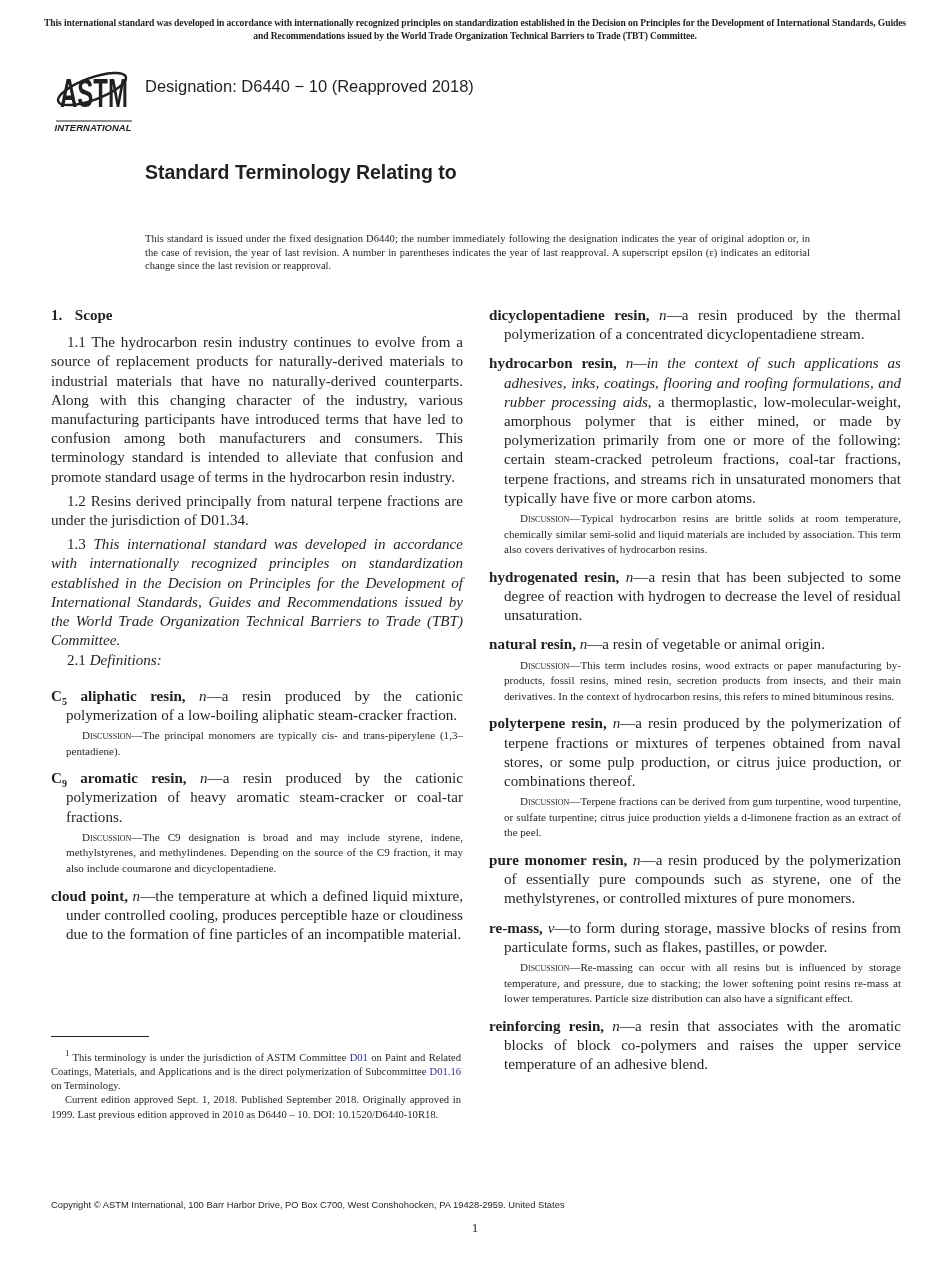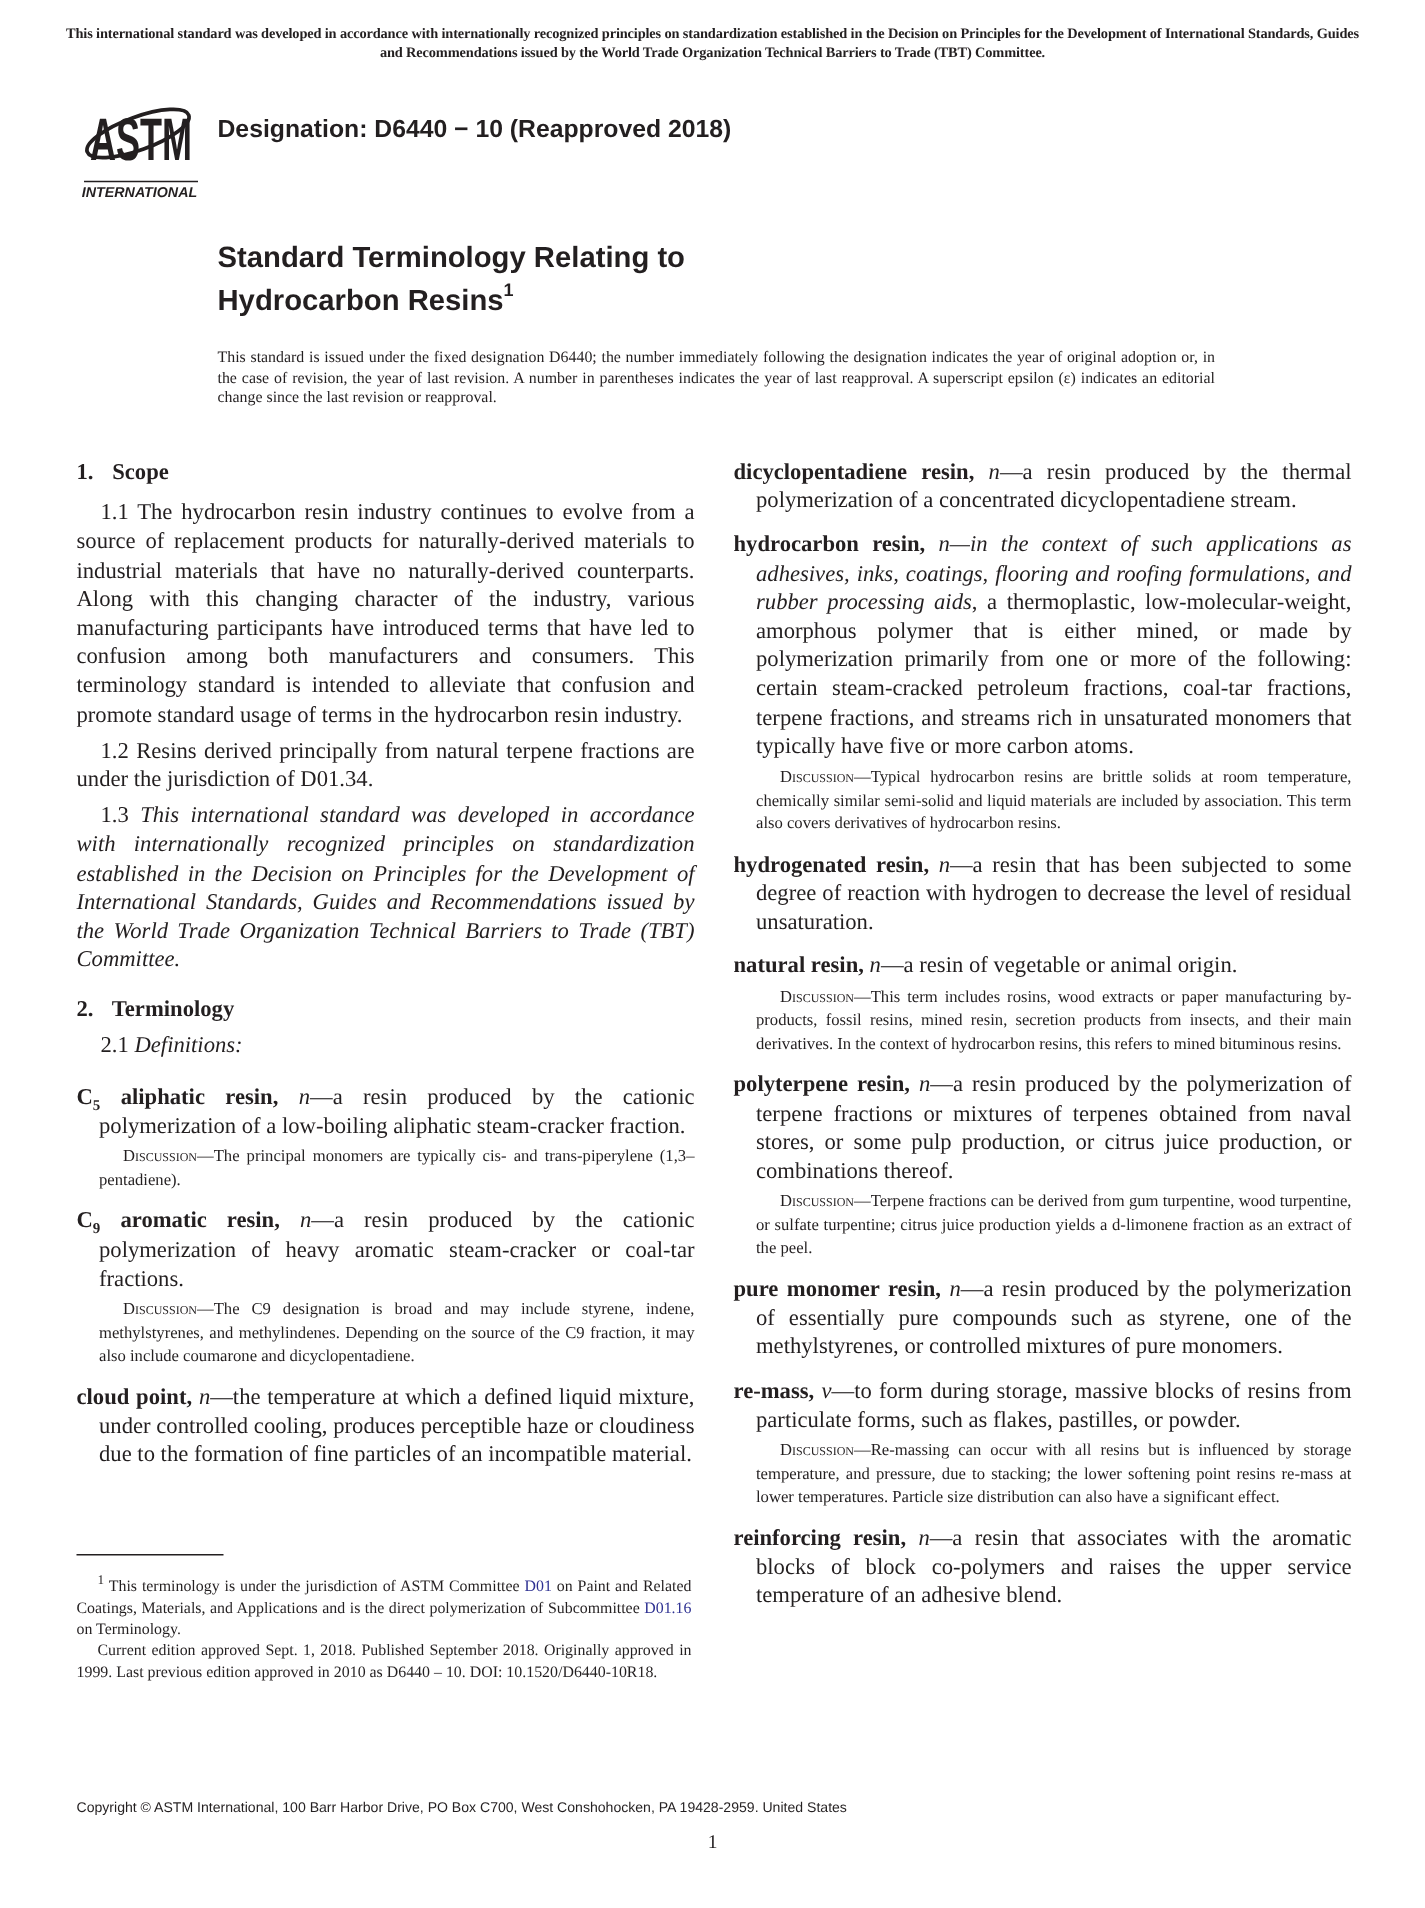--- a/index.html
+++ b/index.html
@@ -2,21 +2,21 @@
 <html><head>
 <meta charset="utf-8">
 <style>
   html, body { margin:0; padding:0; background:#ffffff; }
   body { width:950px; height:1272px; position:relative; overflow:hidden; color:#231f20;
          font-family:"Liberation Serif", serif; }
   .abs { position:absolute; }
   .notice { left:40px; top:16px; width:870px; text-align:center; font-family:"Liberation Serif", serif;
             font-weight:bold; font-size:9.6px; line-height:13px; letter-spacing:-0.1px; }
   .logo { left:52px; top:55px; width:84px; height:80px; }
-  .designation { left:145px; top:77px; font-family:"Liberation Sans", sans-serif; font-weight:bold;
+  .designation { left:145px; top:77px; font-family:"Liberation Sans", sans-serif; font-weight:normal;
                  font-size:16.5px; color:#231f20; }
   .title { left:145px; top:161px; font-family:"Liberation Sans", sans-serif; font-weight:bold;
            font-size:19.5px; line-height:23px; }
   .title sup { font-size:12px; position:relative; top:-2px; }
   .issued { left:145px; top:232px; width:665px; font-size:10.6px; line-height:13.6px; text-align:justify; }
   .col { top:306px; width:412px; font-size:15.1px; line-height:19.2px; }
   .col.left { left:51px; }
   .col.right { left:489px; }
   .h { font-weight:bold; margin:0 0 8px 0; font-size:15.1px; }
   .h .num { display:inline-block; width:20px; }
@@ -47,32 +47,30 @@
     <text x="42" y="52" text-anchor="middle" font-family="Liberation Sans, sans-serif" font-weight="bold" font-size="40" fill="#231f20" transform="scale(0.6 1) translate(28 0)">ASTM</text>
     <line x1="4" y1="66" x2="80" y2="66" stroke="#231f20" stroke-width="1"></line>
     <text x="41" y="76" text-anchor="middle" font-family="Liberation Sans, sans-serif" font-weight="bold" font-style="italic" font-size="9.5" fill="#231f20">INTERNATIONAL</text>
   </svg>
 </div>
 
 <div class="abs designation">Designation: D6440 − 10 (Reapproved 2018)</div>
 
 <div class="abs title">
   <div>Standard Terminology Relating to</div>
-  <div><span>Hydrocarbon Resins</span><sup>1</sup></div>
 </div>
 
 <p class="abs issued">This standard is issued under the fixed designation D6440; the number immediately following the designation indicates the year of original adoption or, in the case of revision, the year of last revision. A number in parentheses indicates the year of last reapproval. A superscript epsilon (ε) indicates an editorial change since the last revision or reapproval.</p>
 
 <div class="abs col left">
   <div class="h"><span class="num">1.</span> <span>Scope</span></div>
   <p class="para">1.1 The hydrocarbon resin industry continues to evolve from a source of replacement products for naturally-derived materials to industrial materials that have no naturally-derived counterparts. Along with this changing character of the industry, various manufacturing participants have introduced terms that have led to confusion among both manufacturers and consumers. This terminology standard is intended to alleviate that confusion and promote standard usage of terms in the hydrocarbon resin industry.</p>
   <p class="para">1.2  Resins derived principally from natural terpene fractions are under the jurisdiction of D01.34.</p>
   <p class="para"><span>1.3 </span><span class="italic">This international standard was developed in accordance with internationally recognized principles on standardization established in the Decision on Principles for the Development of International Standards, Guides and Recommendations issued by the World Trade Organization Technical Barriers to Trade (TBT) Committee.</span></p>
 
-  <div class="h" style="margin-top:14px"><span class="num">2.</span> <span>Terminology</span></div>
   <p class="para" style="margin-top:-4px;margin-bottom:16px"><span>2.1 </span><span class="italic">Definitions:</span></p>
 
   <div class="termblock">
     <p class="term"><b><span>C</span><sub>5</sub><span> aliphatic resin,</span></b> <i>n</i><span>—a resin produced by the cationic polymerization of a low-boiling aliphatic steam-cracker fraction.</span></p>
     <p class="disc"><span class="sc">Discussion</span><span>—The principal monomers are typically cis- and trans-piperylene (1,3–pentadiene).</span></p>
   </div>
 
   <div class="termblock">
     <p class="term"><b><span>C</span><sub>9</sub><span> aromatic resin,</span></b> <i>n</i><span>—a resin produced by the cationic polymerization of heavy aromatic steam-cracker or coal-tar fractions.</span></p>
     <p class="disc"><span class="sc">Discussion</span><span>—The C9 designation is broad and may include styrene, indene, methylstyrenes, and methylindenes. Depending on the source of the C9 fraction, it may also include coumarone and dicyclopentadiene.</span></p>

